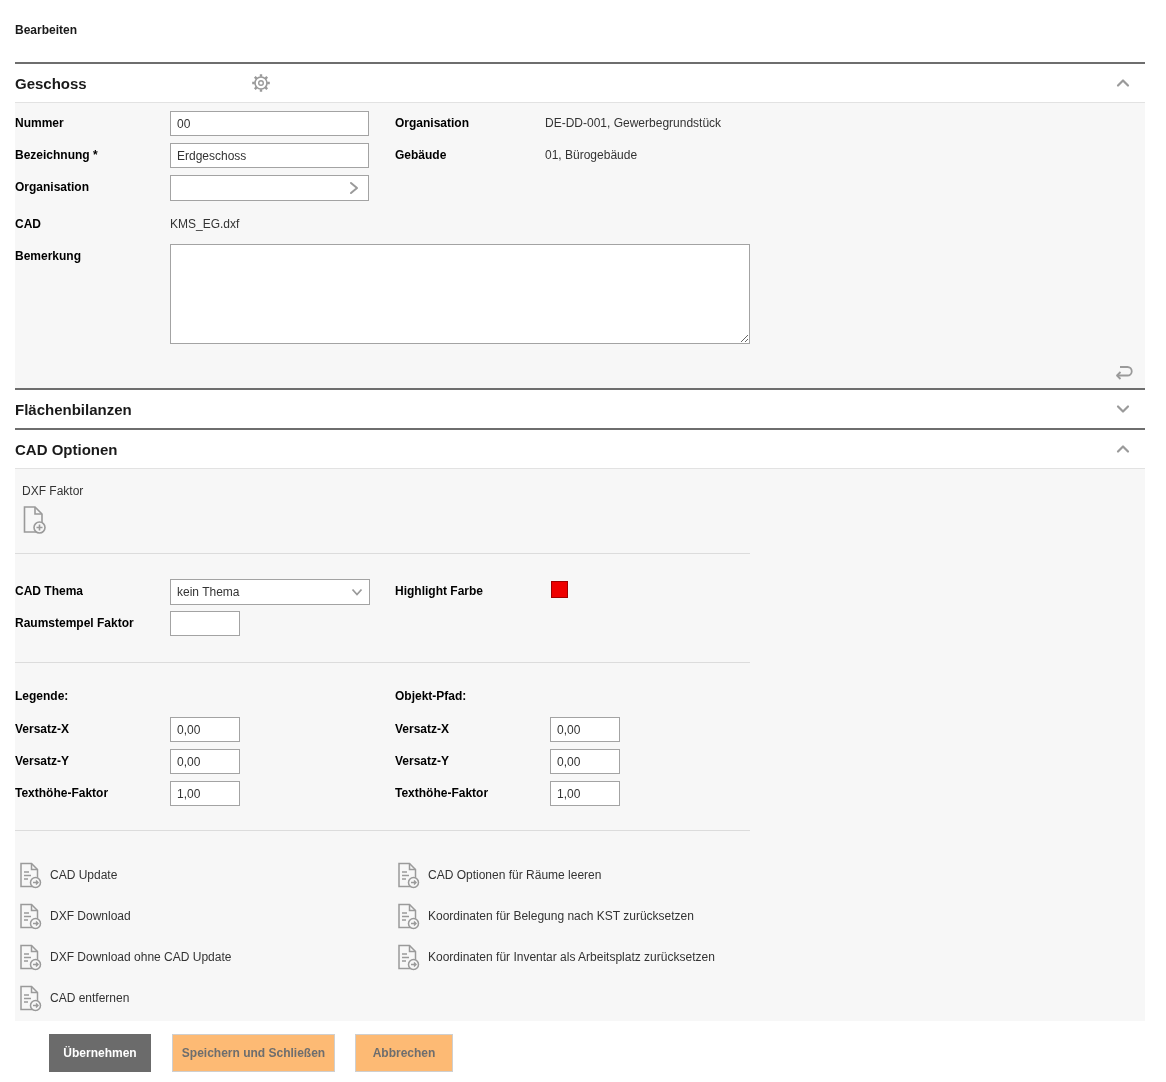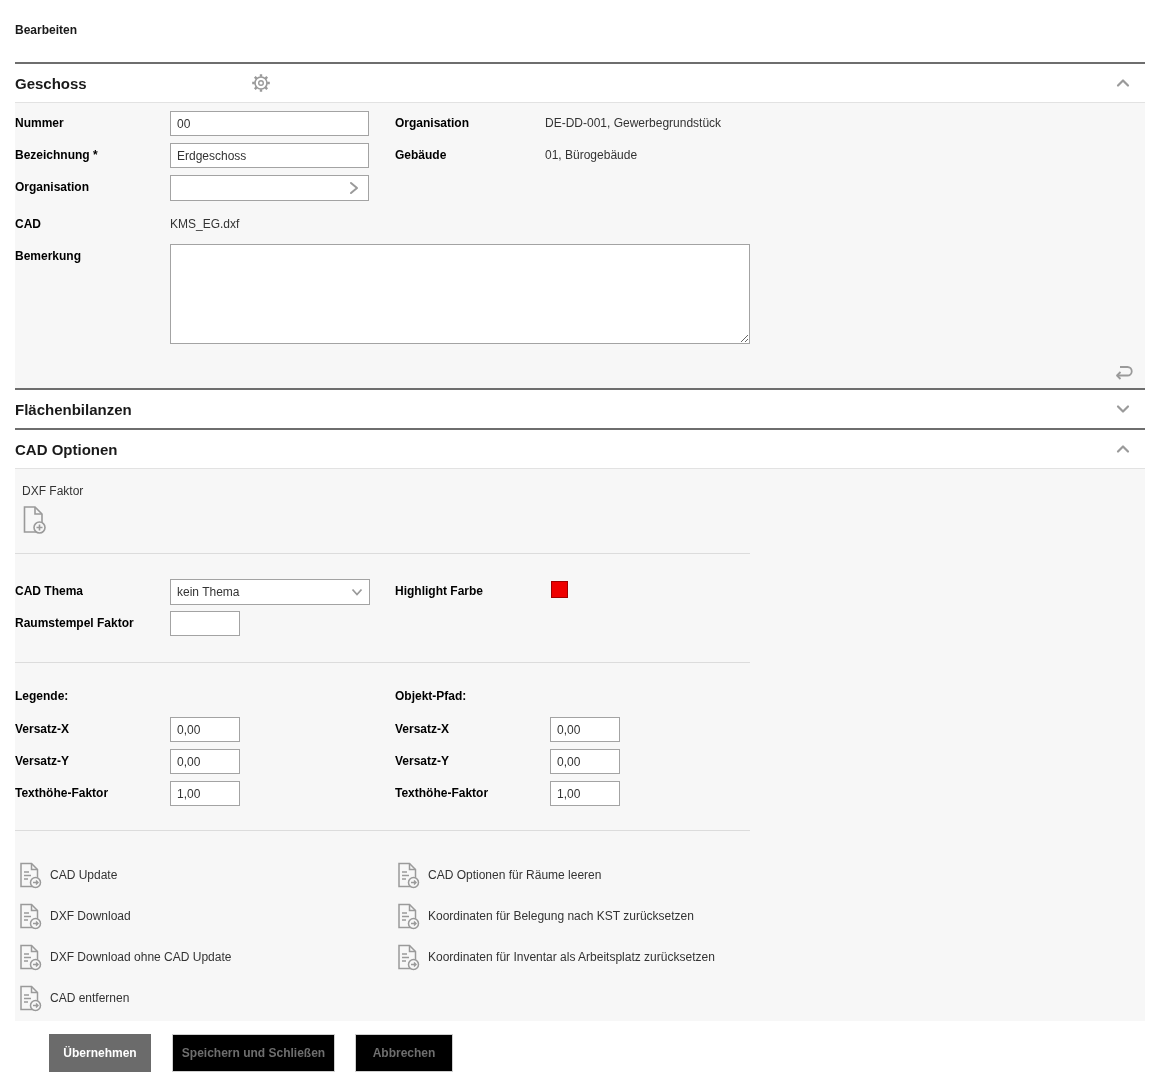--- a/index.html
+++ b/index.html
@@ -48,21 +48,21 @@
   .undo-btn { position:absolute; left:1095px; top:256px; width:26px; height:26px; cursor:pointer; }
   .import-btn { position:absolute; left:5px; top:36px; width:28px; height:30px; cursor:pointer; }
 
   .action { position:absolute; display:flex; align-items:center; gap:7px; cursor:pointer; }
   .action .aicon { width:26px; height:28px; flex:none; }
   .action .atxt { font-size:12px; color:#333; white-space:nowrap; }
 
   .footer { margin-top:13px; margin-left:2px; display:flex;padding-left:32px; }
   .btn { height:38px; font-family:"Liberation Sans", sans-serif; font-size:12px; font-weight:bold; cursor:pointer; }
   .btn-primary { width:102px; background:#6b6b6b; color:#fff; border:1px solid #6b6b6b; }
-  .btn-secondary { background:#000000; color:#6e6e6e; border:1px solid #cfcfcf; }
+  .btn-secondary { background:#fdba74; color:#6e6e6e; border:1px solid #cfcfcf; }
   .btn-save { width:163px; margin-left:21px; }
   .btn-cancel { width:98px; margin-left:20px; }
 </style>
 </head>
 <body>
 
 <div class="content">
 
   <h1 class="page-title">Bearbeiten</h1>
 

